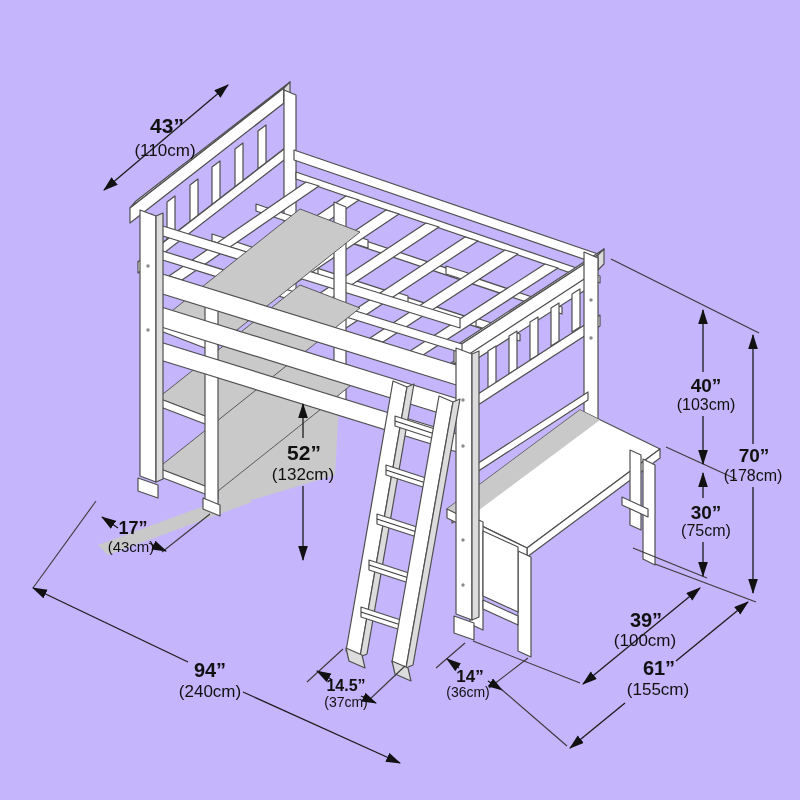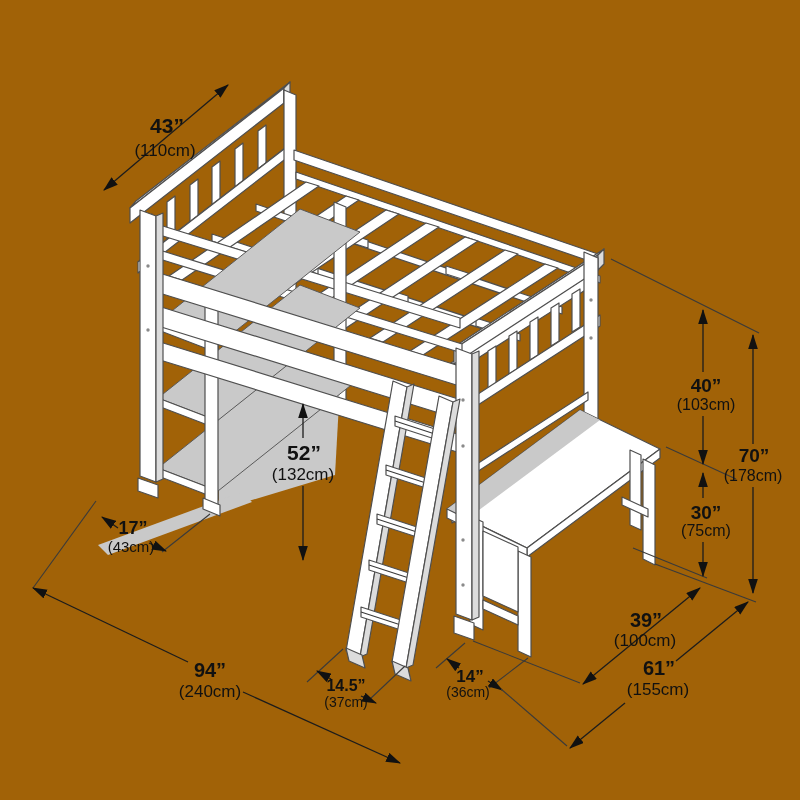--- a/index.html
+++ b/index.html
@@ -1,16 +1,16 @@
 <!DOCTYPE html>
 <html><head>
 <meta charset="utf-8">
 <style>
   html,body{margin:0;padding:0;background:#fff;}
-  #stage{position:relative;width:800px;height:800px;background:#a16207;overflow:hidden;}
+  #stage{position:relative;width:800px;height:800px;background:#c4b5fd;overflow:hidden;}
   svg{position:absolute;left:0;top:0;}
   text{fill:#111;font-family:"Liberation Sans",sans-serif;}
   .din{font-weight:700;}
   .dcm{font-weight:400;}
   .t21{font-size:21px}.t20{font-size:20px}.t19{font-size:19px}.t18{font-size:18px}
   .t17{font-size:17px}.t16{font-size:16px}.t15{font-size:15px}.t14{font-size:14px}
   .fur{stroke:#4f4f4f;stroke-width:1.2;stroke-linejoin:round;fill:#fff;}
   .side{fill:#dcdcdc;}
   .topf{fill:#ededed;}
   .shade{fill:#c9c9c9;stroke:none;}

